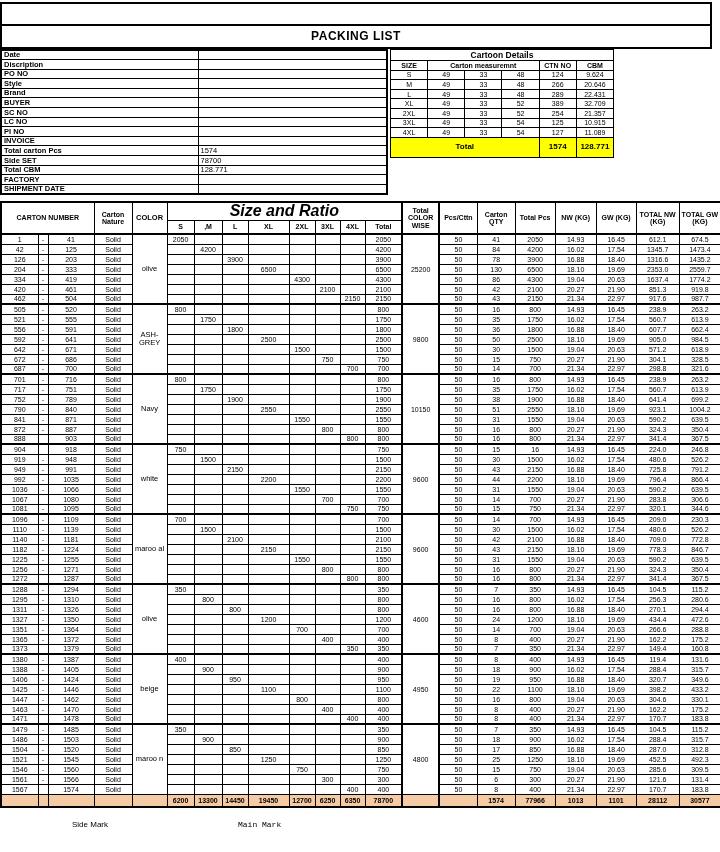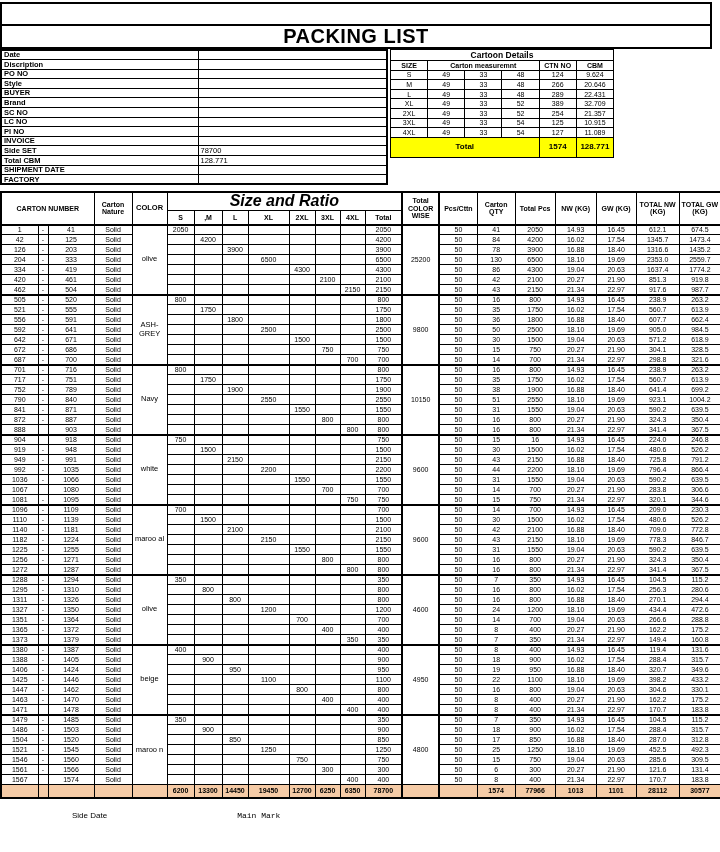--- a/index.html
+++ b/index.html
@@ -4,21 +4,21 @@
 <style>
   * { box-sizing: border-box; margin: 0; padding: 0; }
   html,body { background:#fff; }
   .sheet {
     position: relative; width: 720px; height: 852px; background: #fff;
     font-family: "Liberation Sans", sans-serif; color: #000;
   }
   .topstrip { width: 712px; height: 24px; border: 2px solid #000; margin-top:2px; }
   .titlebar {
     width: 712px; height: 23px; border: 2px solid #000; border-top: none;
-    text-align: center; font-weight: bold; font-size: 20px; line-height: 21px; letter-spacing: .5px;
+    text-align: center; font-weight: bold; font-size: 12px; line-height: 21px; letter-spacing: .5px;
   }
   .inforow { display: flex; align-items: flex-start; }
   table { border-collapse: collapse; table-layout: fixed; }
   td, th { border: 1px solid #000; overflow: hidden; white-space: nowrap; font-size: 7px; line-height: 1; }
   
   .info { width: 388px; border: 2px solid #000; }
   .info td { height: 9.6px; padding: 0 2px; }
   .info td.lbl { width: 197px; font-weight: bold; font-size: 7.5px; }
   .info td.val { font-size: 7.5px; }
   
@@ -62,57 +62,61 @@
           </tr>
           <tr>
             <td class="lbl">PO NO</td>
             <td class="val"></td>
           </tr>
           <tr>
             <td class="lbl">Style</td>
             <td class="val"></td>
           </tr>
           <tr>
+            <td class="lbl">Brand</td>
+            <td class="val"></td>
+          </tr>
+          <tr>
             <td class="lbl">BUYER</td>
             <td class="val"></td>
           </tr>
           <tr>
-            <td class="lbl">Brand</td>
-            <td class="val"></td>
-          </tr>
-          <tr>
             <td class="lbl">SC NO</td>
             <td class="val"></td>
           </tr>
           <tr>
             <td class="lbl">LC NO</td>
             <td class="val"></td>
           </tr>
           <tr>
             <td class="lbl">PI NO</td>
             <td class="val"></td>
           </tr>
           <tr>
             <td class="lbl">INVOICE</td>
             <td class="val"></td>
           </tr>
           <tr>
+            <td class="lbl">Total carton Pcs</td>
+            <td class="val">1574</td>
+          </tr>
+          <tr>
             <td class="lbl">Side SET</td>
             <td class="val">78700</td>
           </tr>
           <tr>
             <td class="lbl">Total CBM</td>
             <td class="val">128.771</td>
           </tr>
           <tr>
+            <td class="lbl">FACTORY</td>
+            <td class="val"></td>
+          </tr>
+          <tr>
             <td class="lbl">SHIPMENT DATE</td>
-            <td class="val"></td>
-          </tr>
-          <tr>
-            <td class="lbl">FACTORY</td>
             <td class="val"></td>
           </tr>
         </tbody>
     </table>
 
     <div class="cdwrap">
       <table class="cd">
         <tbody>
           <tr>
             <td class="cd-title" colspan="6">Cartoon Details</td>
@@ -1456,17 +1460,17 @@
           <td>77966</td>
           <td>1013</td>
           <td>1101</td>
           <td>28112</td>
           <td>30577</td>
         </tr>
       </tbody>
   </table>
 
   <div class="marks">
-    <span class="side">Side Date</span>
+    <span class="side">Side Mark</span>
     <span class="main-mark">Main Mark</span>
   </div>
 
 </div>
 
 </body></html>

